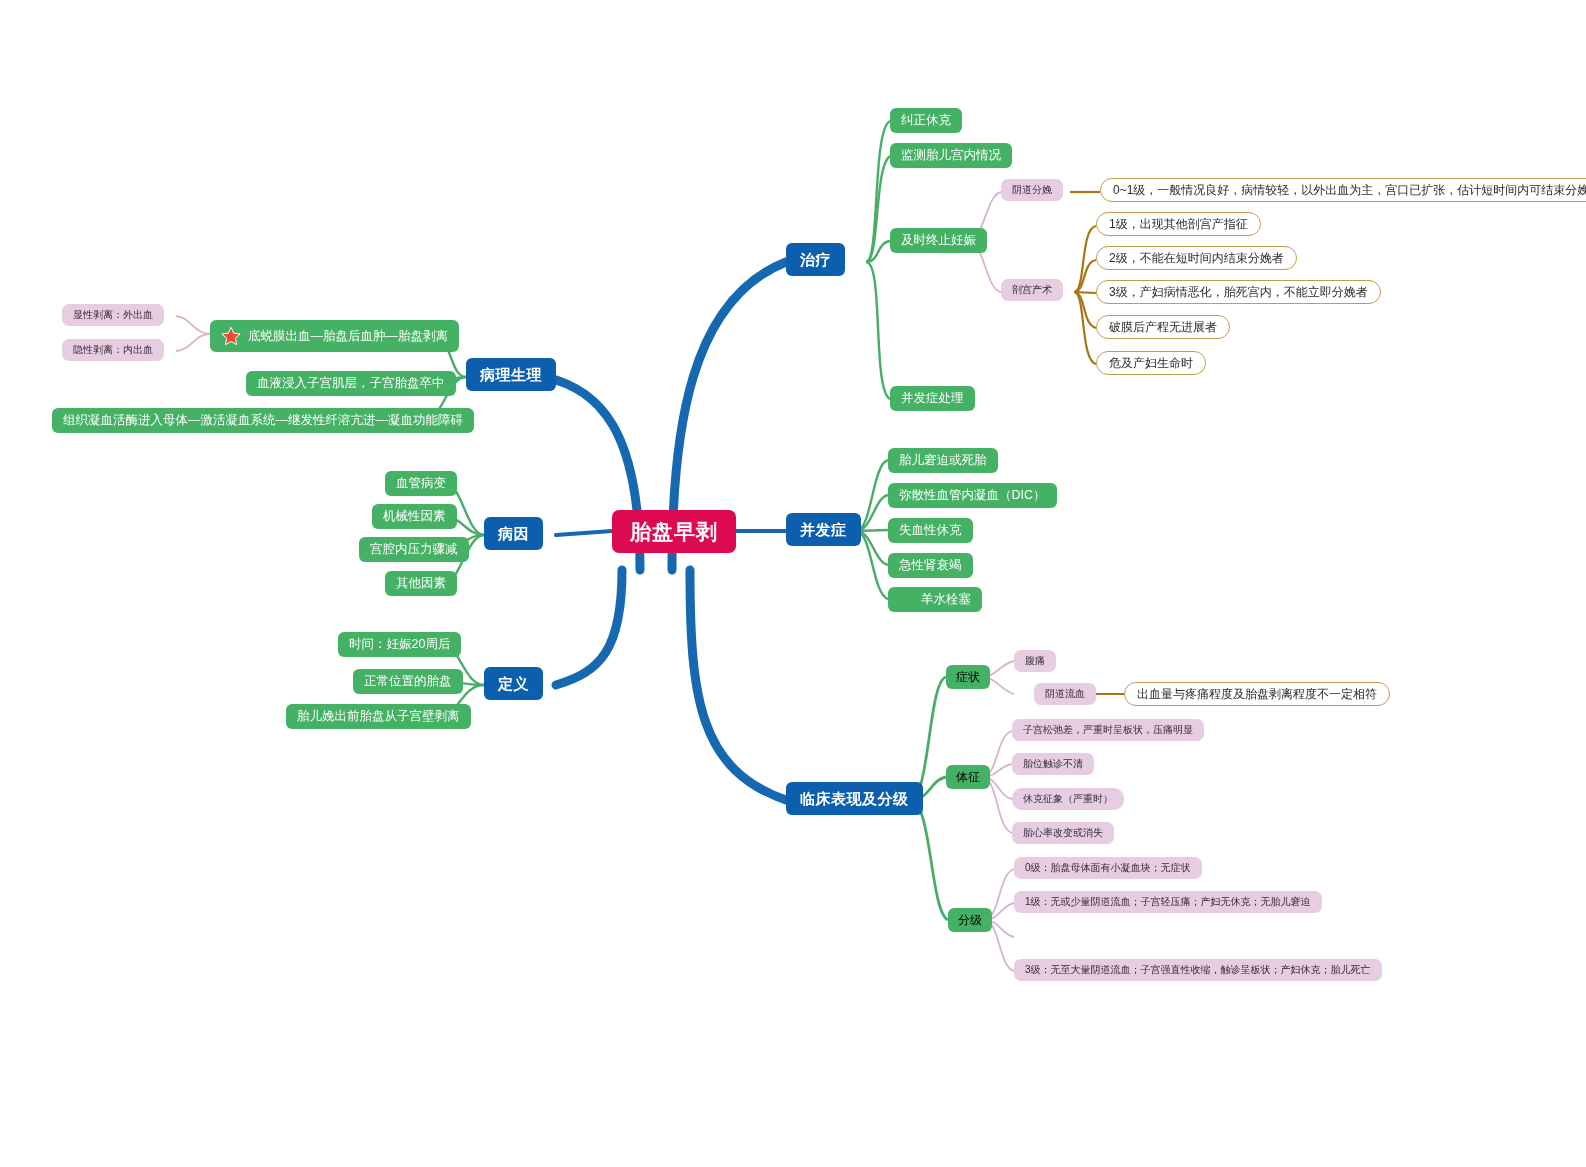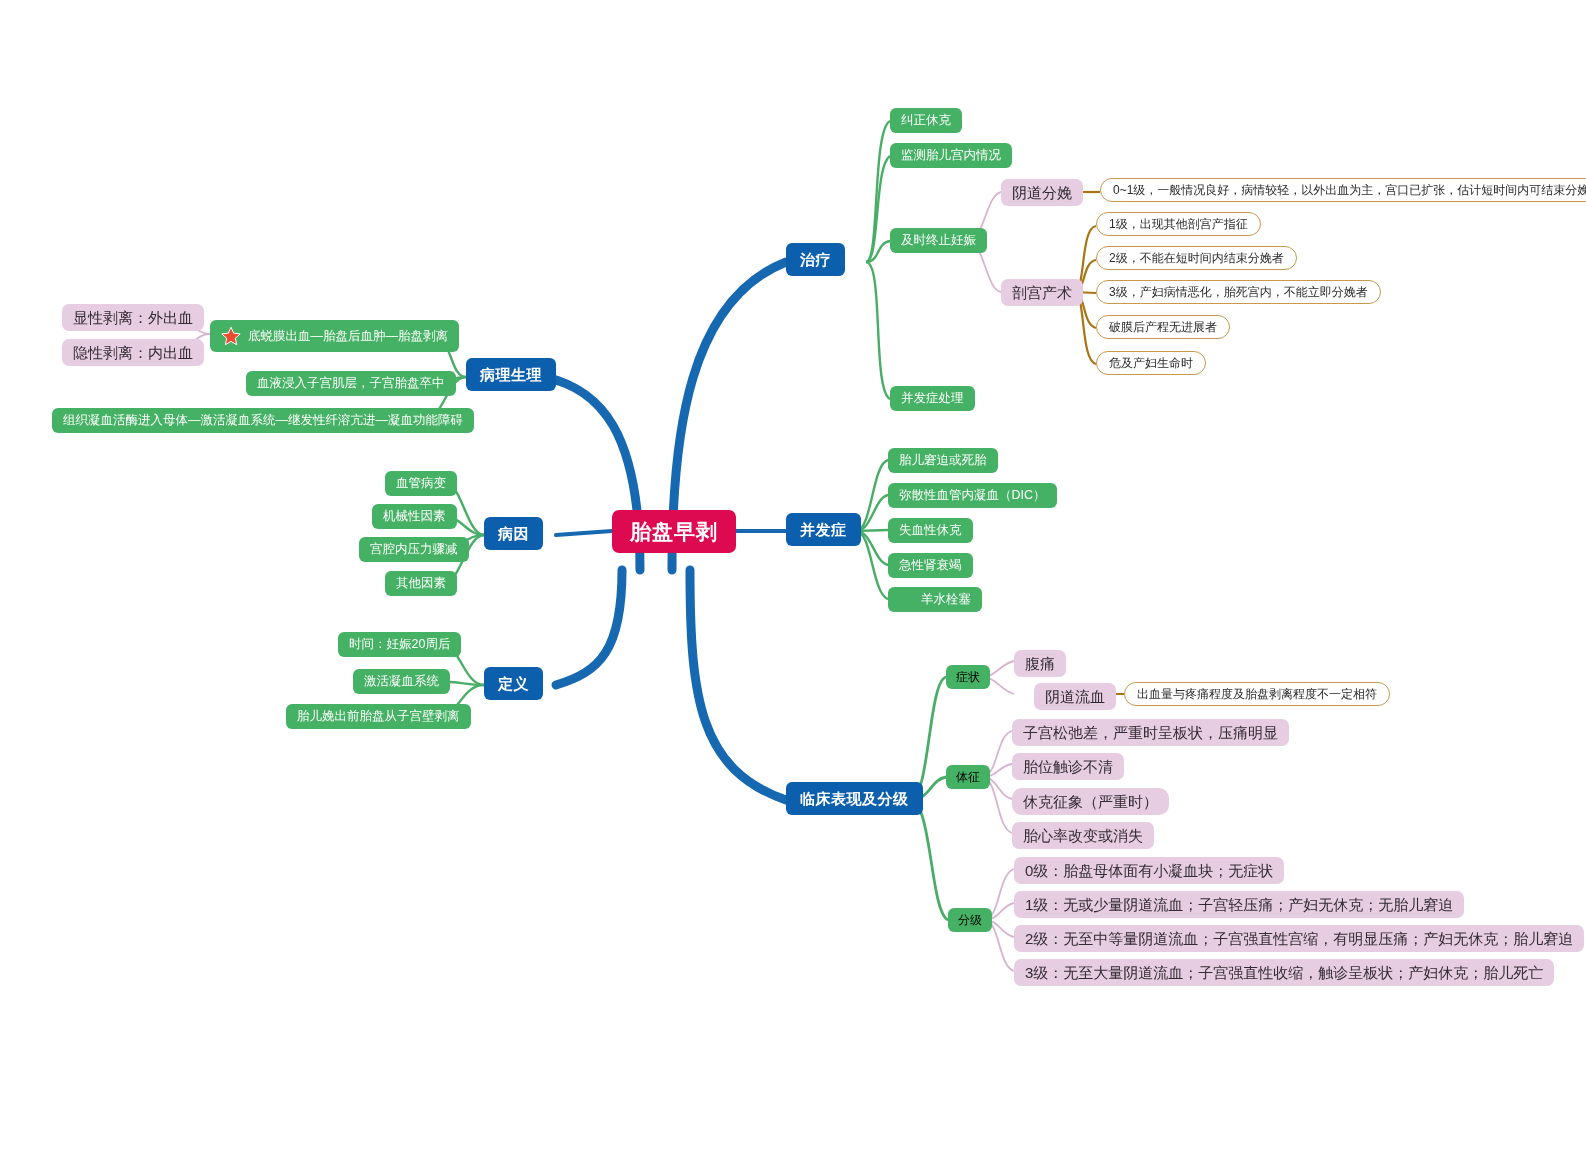--- a/index.html
+++ b/index.html
@@ -61,21 +61,21 @@
     background: #45b164;
     color: #000000;
     font-size: 12px;
     border-radius: 6px;
     padding: 6px 10px;
   }
   
   .n-pink {
     background: #e6cde1;
     color: #332b33;
-    font-size: 15px;
+    font-size: 10px;
     border-radius: 7px;
     padding: 6px 11px;
   }
   
   .n-outline {
     background: #ffffff;
     color: #2a2a2a;
     font-size: 12px;
     border: 1.3px solid #c59a4e;
     border-radius: 13px;
@@ -256,21 +256,21 @@
     <span>其他因素</span>
   </div>
 
   <div class="node n-blue" style="left:484px; top:667px;">
     <span>定义</span>
   </div>
   <div class="node n-green" style="left:338px; top:632px;">
     <span>时间：妊娠20周后</span>
   </div>
   <div class="node n-green" style="left:353px; top:669px;">
-    <span>激活凝血系统</span>
+    <span>正常位置的胎盘</span>
   </div>
   <div class="node n-green" style="left:286px; top:704px;">
     <span>胎儿娩出前胎盘从子宫壁剥离</span>
   </div>
 
   <div class="node n-blue" style="left:786px; top:513px;">
     <span>并发症</span>
   </div>
   <div class="node n-green" style="left:888px; top:448px;">
     <span>胎儿窘迫或死胎</span>
@@ -323,20 +323,17 @@
 
   <div class="node n-green-sm" style="left:948px; top:908px;">
     <span>分级</span>
   </div>
   <div class="node n-pink" style="left:1014px; top:857px;">
     <span>0级：胎盘母体面有小凝血块；无症状</span>
   </div>
   <div class="node n-pink" style="left:1014px; top:891px;">
     <span>1级：无或少量阴道流血；子宫轻压痛；产妇无休克；无胎儿窘迫</span>
   </div>
-  <div class="node n-pink" style="left:1014px; top:925px;">
-    <span>2级：无至中等量阴道流血；子宫强直性宫缩，有明显压痛；产妇无休克；胎儿窘迫</span>
-  </div>
   <div class="node n-pink" style="left:1014px; top:959px;">
     <span>3级：无至大量阴道流血；子宫强直性收缩，触诊呈板状；产妇休克；胎儿死亡</span>
   </div>
 
 </div>
 
 </body></html>

